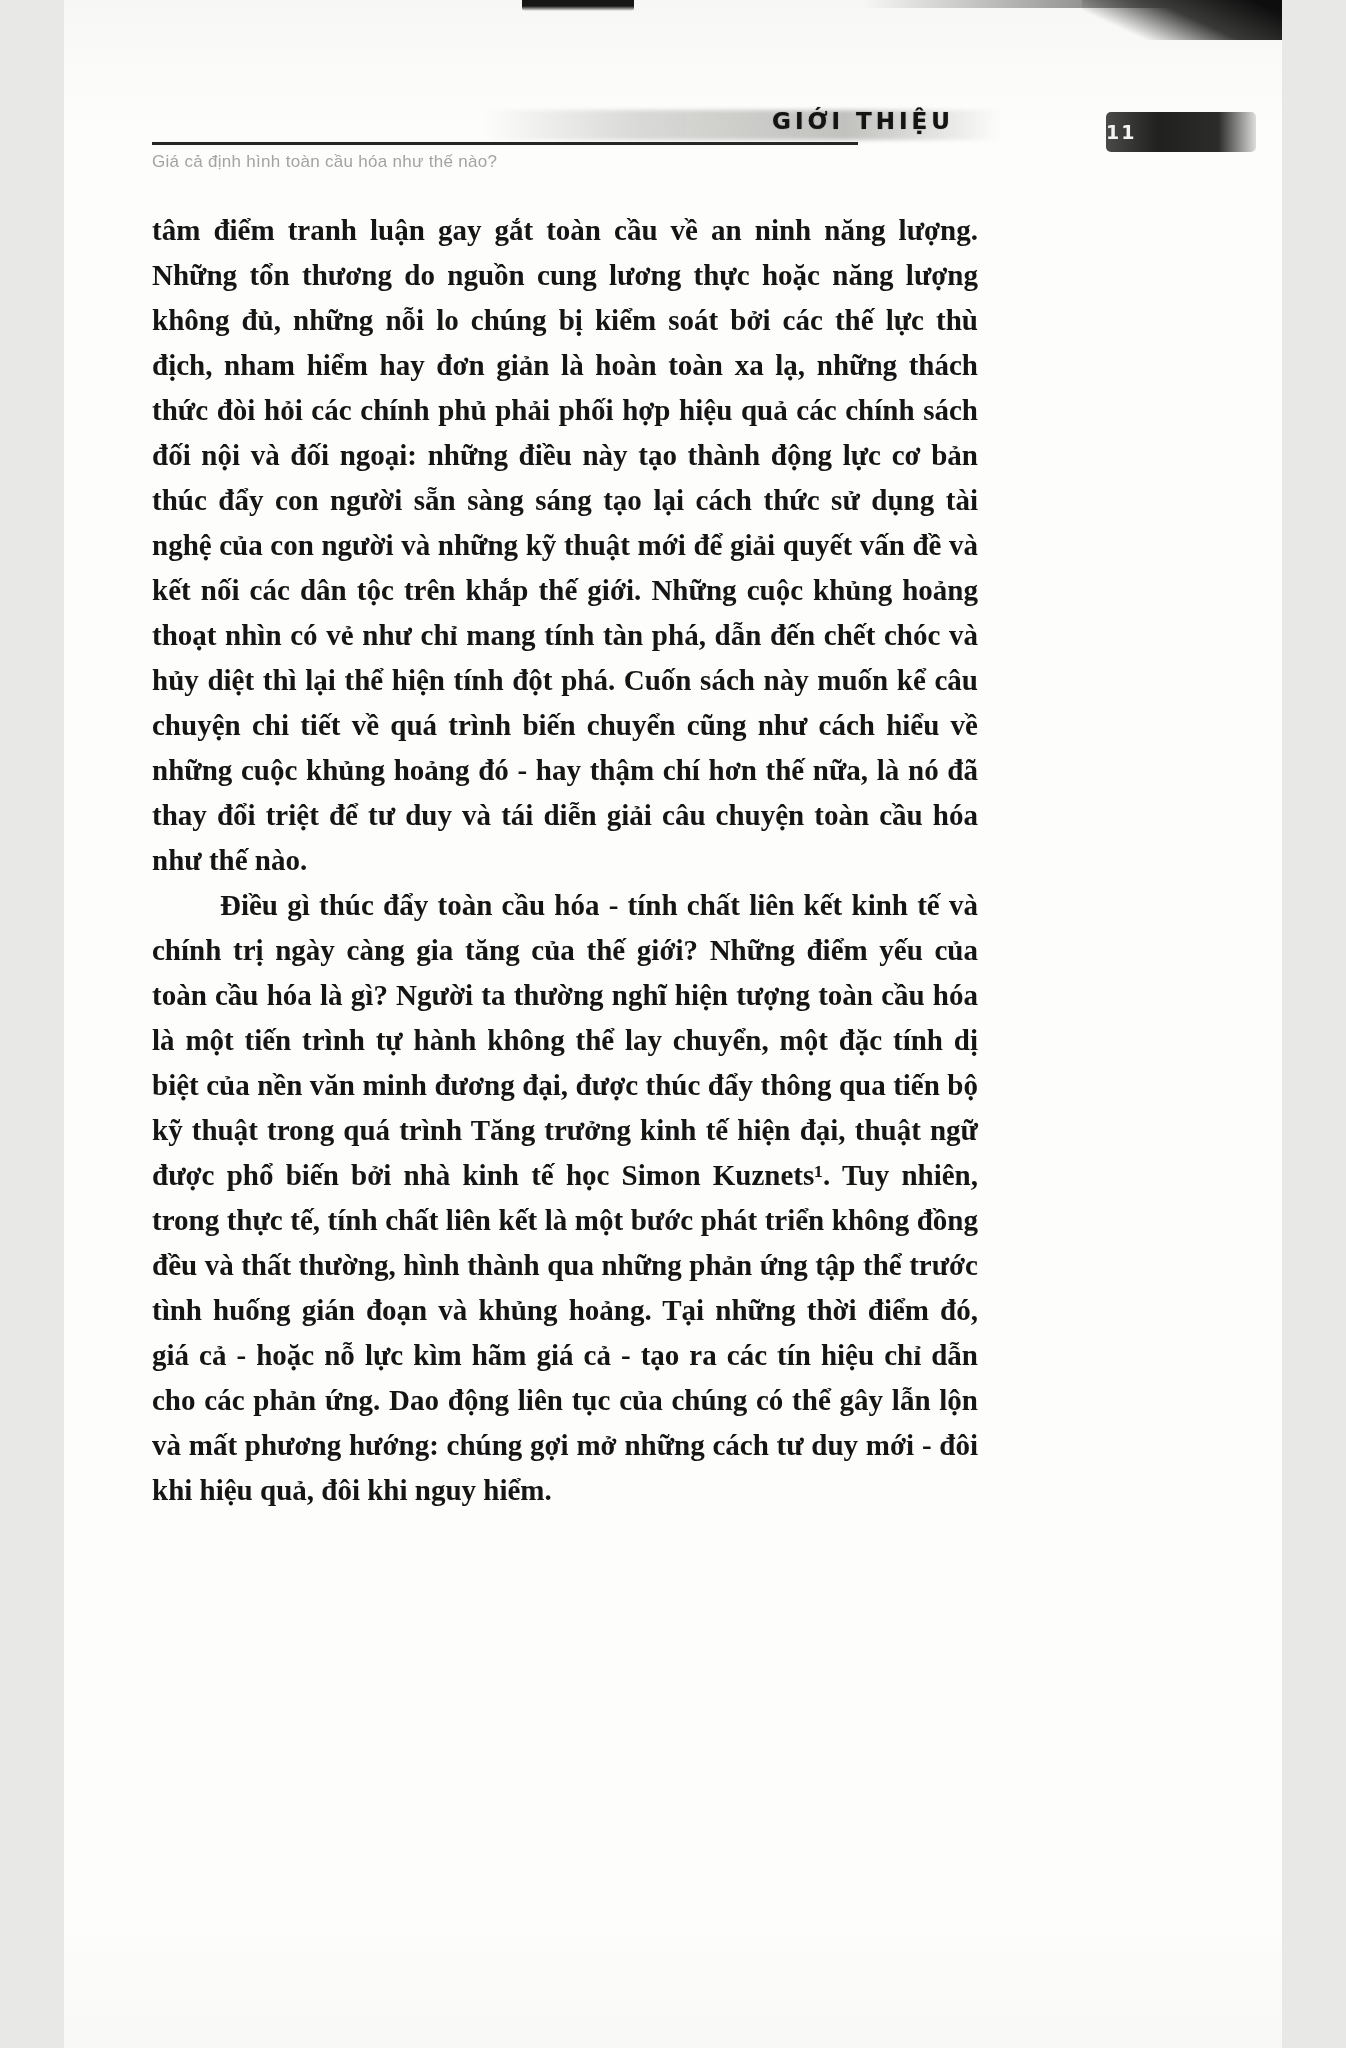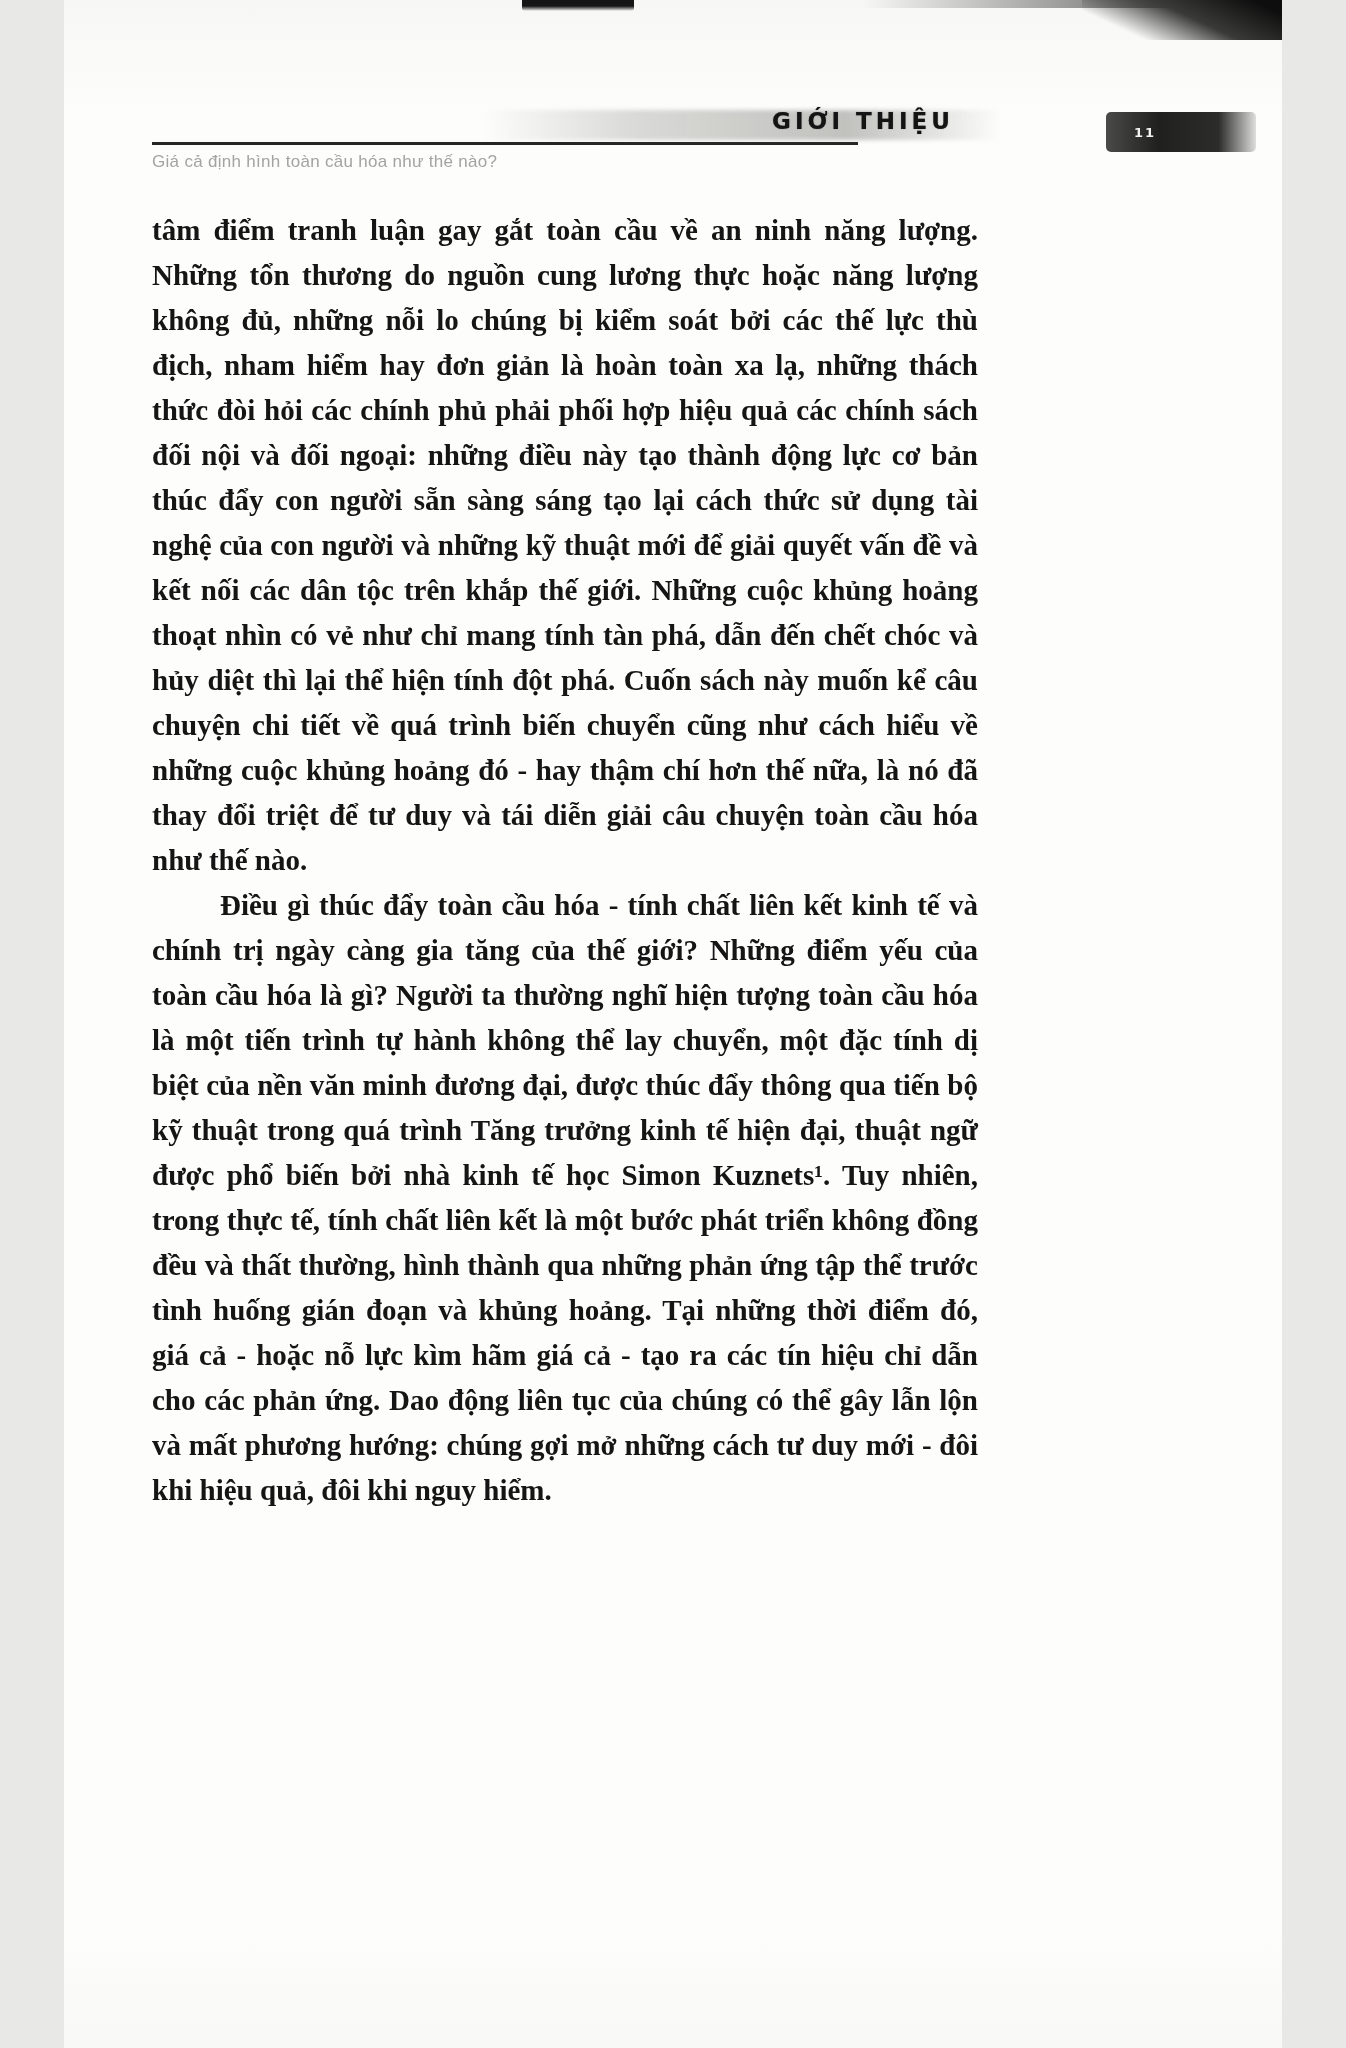--- a/index.html
+++ b/index.html
@@ -80,23 +80,22 @@
     left:1042px; top:112px;
     width:150px; height:40px;
     border-radius:5px;
     background:linear-gradient(90deg,#4a4a48 0%, #20201f 35%, #2c2c2a 75%, rgba(44,44,42,.15) 100%);
     display:flex;
     align-items:center;
   }
   .pagenum{
     font-family:"DejaVu Sans","Liberation Sans",sans-serif;
     font-weight:800;
-    font-size:13px;
+    font-size:19px;
     color:#f4f4f2;
-    padding-left:28px;
     letter-spacing:2px;
   }
 
   
   .body-text{
     position:absolute;
     left:88px; top:208px;
     width:826px;
     font-size:29px;
     line-height:45px;

